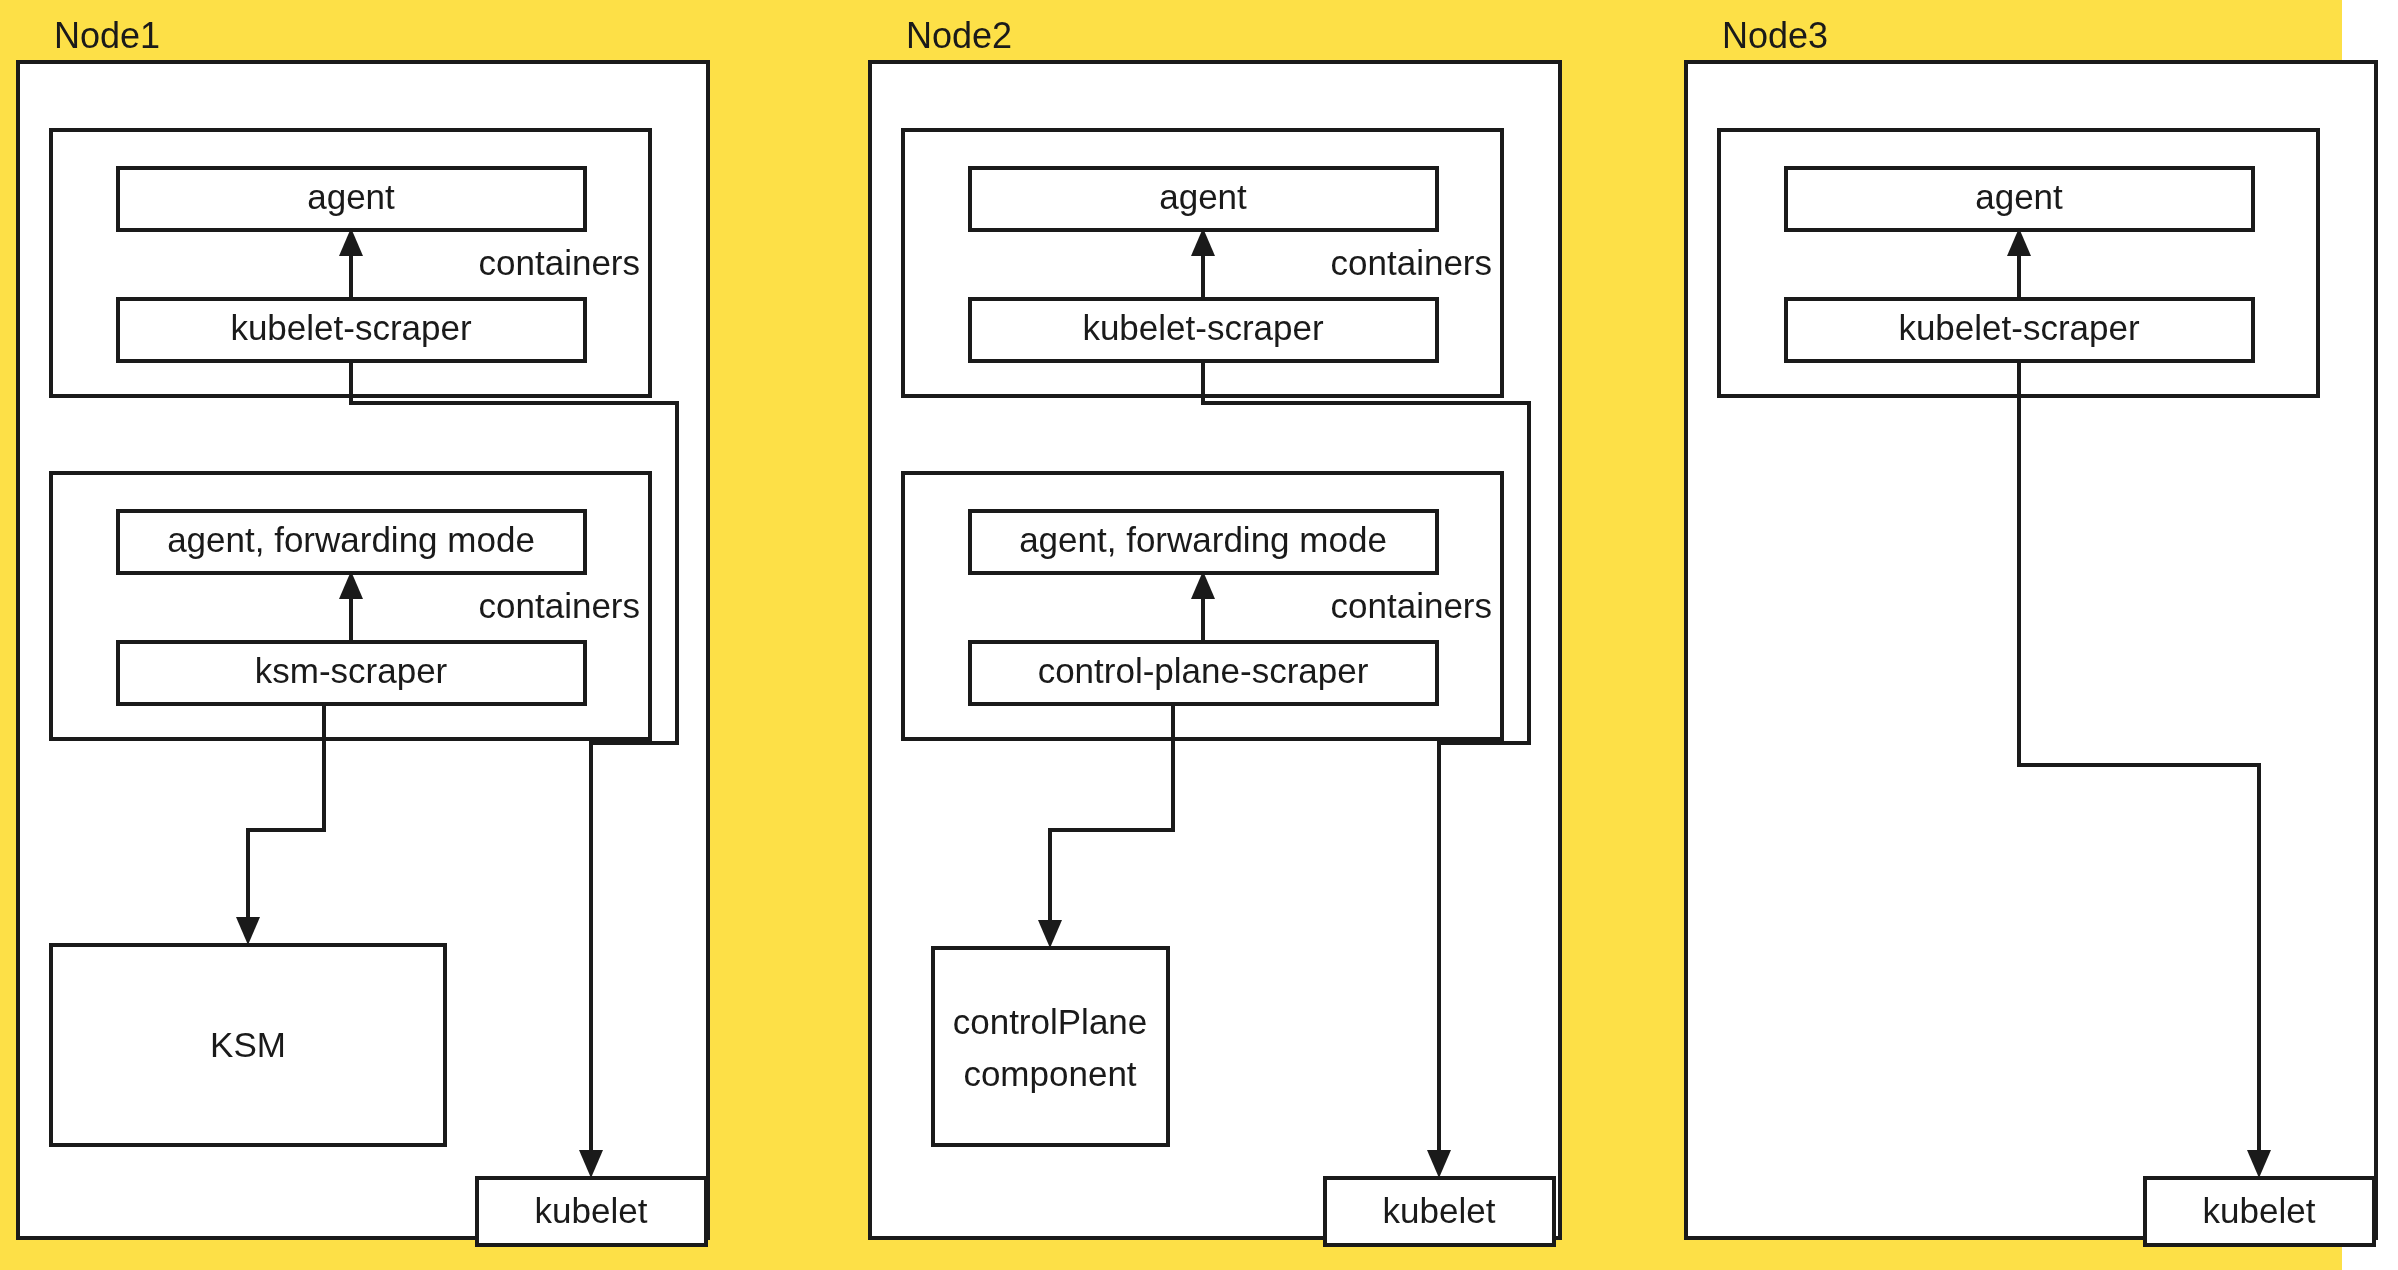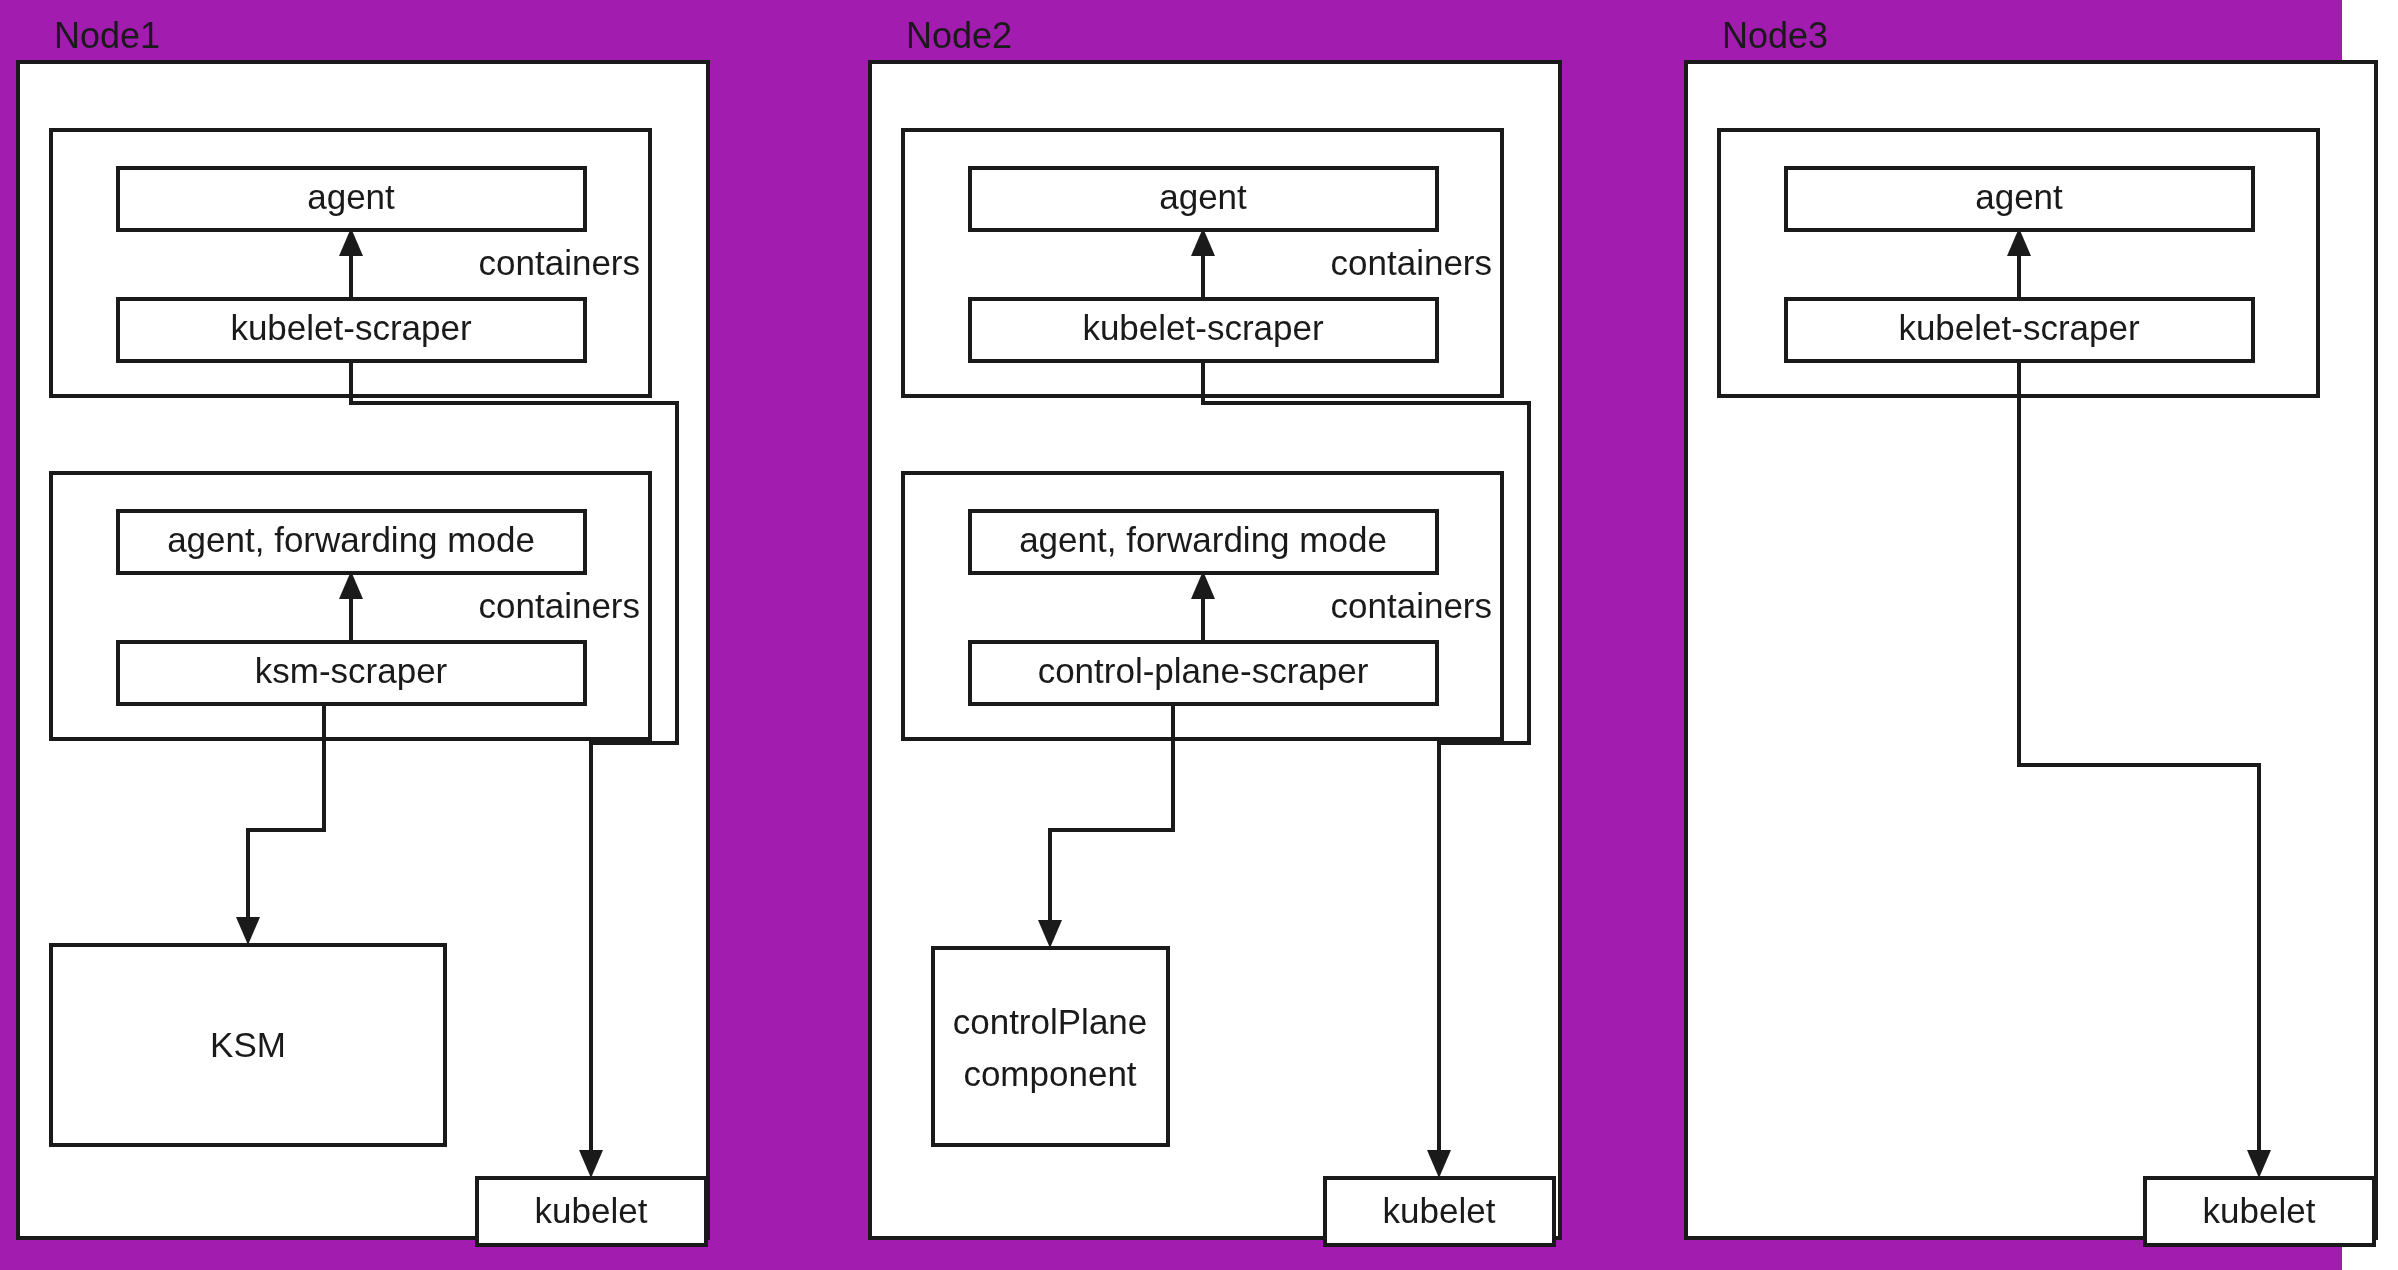--- a/index.html
+++ b/index.html
@@ -4,21 +4,21 @@
 <style>
   html, body {
     margin: 0;
     padding: 0;
     background: #ffffff;
   }
   #canvas-wrap {
     position: relative;
     width: 2342px;
     height: 1270px;
-    background: #a21caf;
+    background: #fde047;
     font-family: "Liberation Sans", sans-serif;
   }
   svg#diagram {
     display: block;
     width: 2398px;
     height: 1270px;
   }
   .box {
     fill: #ffffff;
     stroke: #1a1a1a;

